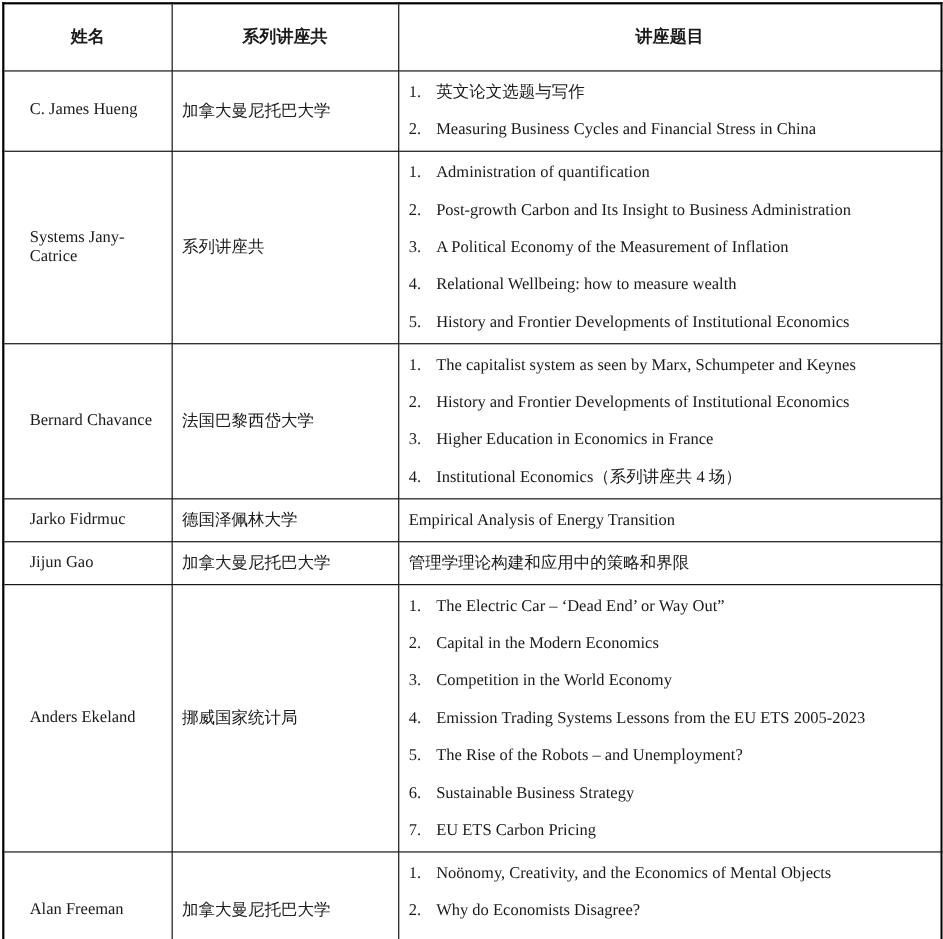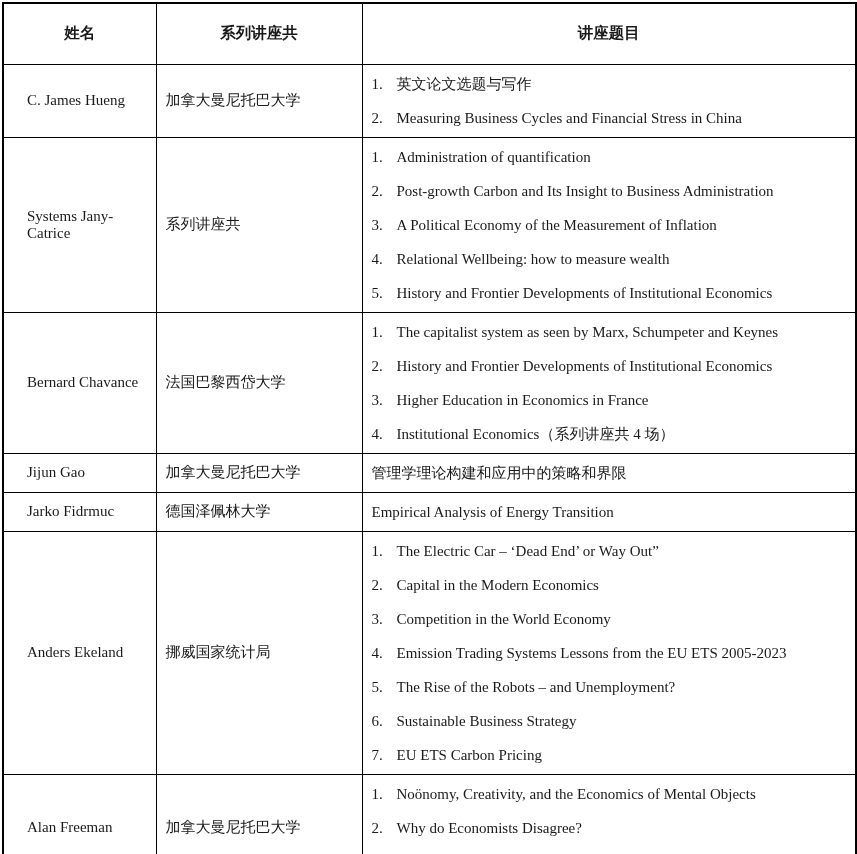--- a/index.html
+++ b/index.html
@@ -137,37 +137,37 @@
                 <span class="topic-text">Higher Education in Economics in France</span>
               </div>
               <div class="topic-item">
                 <span class="topic-num">4.</span>
                 <span class="topic-text">Institutional Economics（系列讲座共 4 场）</span>
               </div>
             </div>
           </td>
         </tr>
         <tr>
+          <td class="cell-name">Jarko Fidrmuc</td>
+          <td class="cell-unit">德国泽佩林大学</td>
+          <td class="cell-topics">
+            <div class="topic-list">
+              <div class="topic-item">
+                <span class="topic-text">Empirical Analysis of Energy Transition</span>
+              </div>
+            </div>
+          </td>
+        </tr>
+        <tr>
           <td class="cell-name">Jijun Gao</td>
           <td class="cell-unit">加拿大曼尼托巴大学</td>
           <td class="cell-topics">
             <div class="topic-list">
               <div class="topic-item">
                 <span class="topic-text">管理学理论构建和应用中的策略和界限</span>
-              </div>
-            </div>
-          </td>
-        </tr>
-        <tr>
-          <td class="cell-name">Jarko Fidrmuc</td>
-          <td class="cell-unit">德国泽佩林大学</td>
-          <td class="cell-topics">
-            <div class="topic-list">
-              <div class="topic-item">
-                <span class="topic-text">Empirical Analysis of Energy Transition</span>
               </div>
             </div>
           </td>
         </tr>
         <tr>
           <td class="cell-name">Anders Ekeland</td>
           <td class="cell-unit">挪威国家统计局</td>
           <td class="cell-topics">
             <div class="topic-list">
               <div class="topic-item">

